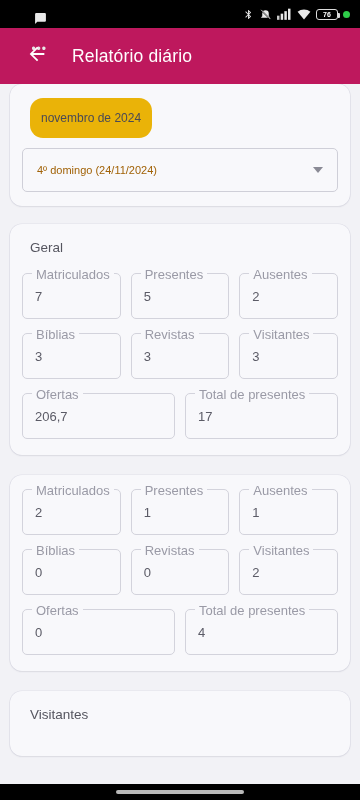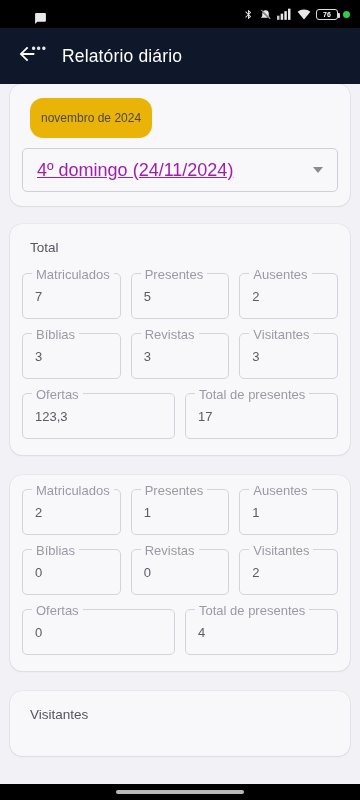--- a/index.html
+++ b/index.html
@@ -42,24 +42,24 @@
   .battery::after {
     content:""; position:absolute; right:-3.4px; top:3px; width:2px; height:5px;
     background:#dcdcdc; border-radius:0 1px 1px 0;
   }
   .battery span { font-size: 7px; color:#fff; font-weight:700; line-height:1; }
   .green-dot { width:7px; height:7px; border-radius:50%; background:#2ecc4a; }
 
   
   .app-bar {
     height: 56px;
-    background: #0f172a;
-    display: flex;
-    align-items: center;
-    padding-left: 14px;
+    background: #be185d;
+    display: flex;
+    align-items: center;
+    padding-left: 24px;
     gap: 22px;
     box-shadow: 0 1px 3px rgba(0,0,0,.12);
   }
   .back-btn {
     width: 26px; height: 26px;
     display:flex; align-items:center; justify-content:center;
     cursor: pointer;
   }
   .app-title {
     color: #fff;
@@ -100,21 +100,21 @@
     position: relative;
     border: 1px solid #cfcfd8;
     border-radius: 5px;
     height: 44px;
     display: flex;
     align-items: center;
     padding: 0 14px;
     background: transparent;
     cursor: pointer;
   }
-  .select-value { font-size: 18px; color: #a21caf; text-decoration: underline; }
+  .select-value { font-size: 11px; color: #a16207; }
   .select-arrow {
     position: absolute; right: 14px; top: 50%; transform: translateY(-50%);
     width: 0; height: 0;
     border-left: 5.5px solid transparent;
     border-right: 5.5px solid transparent;
     border-top: 6px solid #8a8a95;
   }
 
   .card-title {
     font-size: 13.5px;
@@ -236,21 +236,21 @@
     <div class="card header-card">
       <div class="chip">novembro de 2024</div>
       <div class="select-box">
         <span class="select-value">4º domingo (24/11/2024)</span>
         <span class="select-arrow"></span>
       </div>
     </div>
 
     <div id="sections-host">
         <div class="card">
-          <div class="card-title">Total</div>
+          <div class="card-title">Geral</div>
           <div class="field-row">
             <div class="field">
               <span class="field-label">Matriculados</span>
               <span class="field-value">7</span>
             </div>
             <div class="field">
               <span class="field-label">Presentes</span>
               <span class="field-value">5</span>
             </div>
             <div class="field">
@@ -268,21 +268,21 @@
               <span class="field-value">3</span>
             </div>
             <div class="field">
               <span class="field-label">Visitantes</span>
               <span class="field-value">3</span>
             </div>
           </div>
           <div class="field-row">
             <div class="field">
               <span class="field-label">Ofertas</span>
-              <span class="field-value">123,3</span>
+              <span class="field-value">206,7</span>
             </div>
             <div class="field">
               <span class="field-label">Total de presentes</span>
               <span class="field-value">17</span>
             </div>
           </div>
         </div>
         <div class="card">
           <div class="field-row">
             <div class="field">

